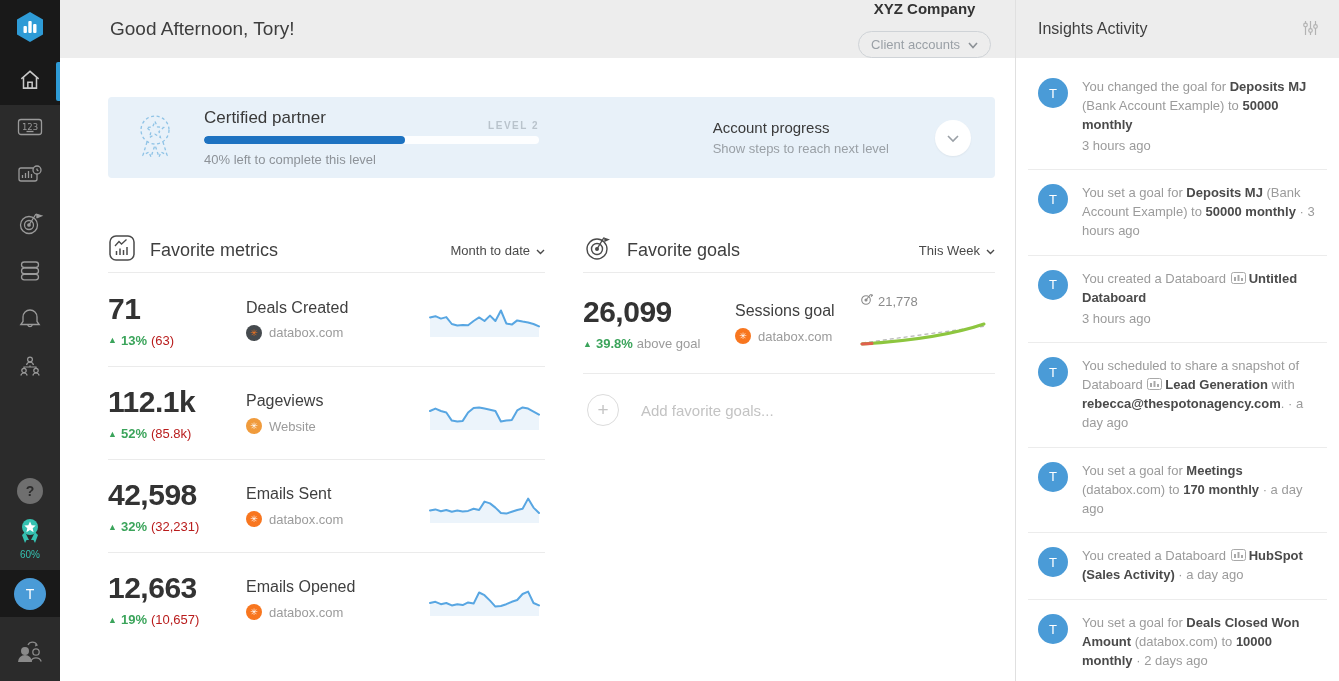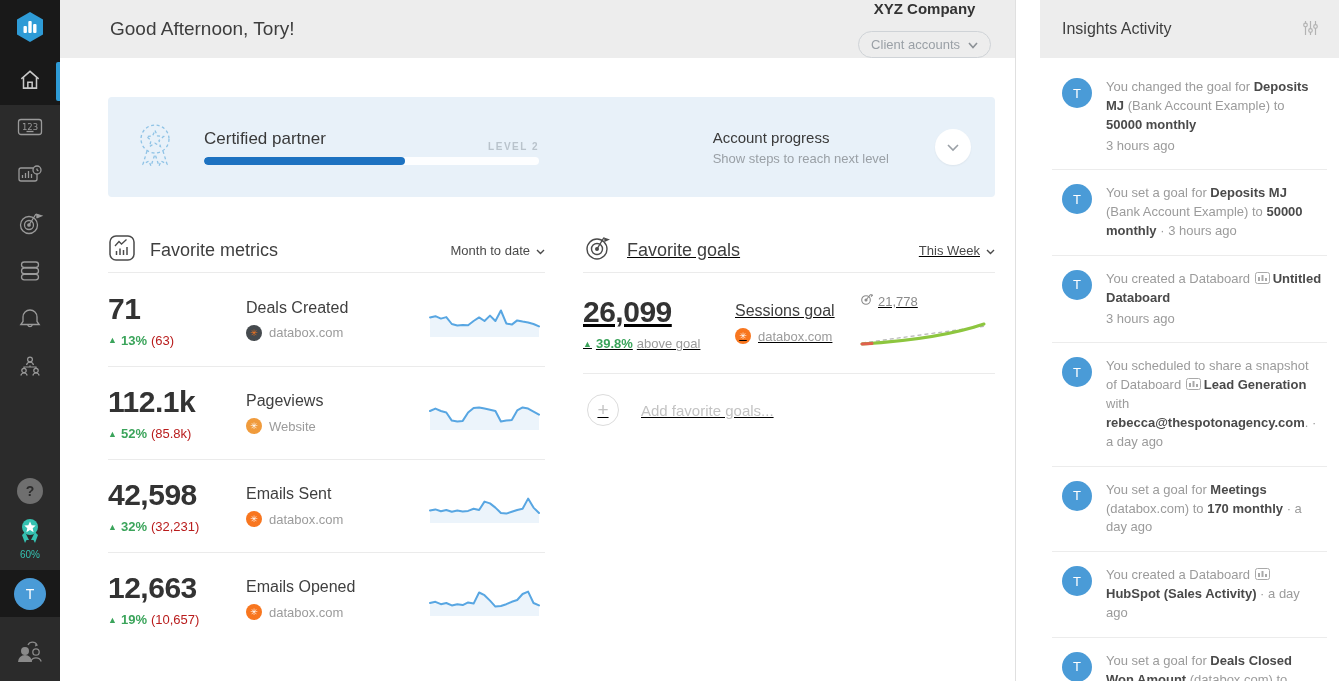--- a/index.html
+++ b/index.html
@@ -22,36 +22,36 @@
 
   
   .main { position:absolute; left:60px; top:0; width:955px; height:681px; background:#fff; }
   .main-header { height:58px; background:#ededed; display:flex; align-items:center; padding:0 24px 0 50px; }
   .greeting { font-size:19px; color:#3d3d3d; }
   .header-right { margin-left:auto; display:flex; align-items:center; gap:14px;flex-direction:column; }
   .company { font-size:15px; font-weight:bold; color:#333; }
   .account-btn { display:flex; align-items:center; gap:8px; border:1px solid #cfd3d7; border-radius:15px; padding:5px 12px; background:transparent; font-size:13px; color:#9aa0a6; cursor:pointer; font-family:inherit; }
 
   
-  .banner { position:absolute; left:48px; top:97px; width:887px; height:100px; background:#e8f1f9; border-radius:4px; display:flex; align-items:center; padding:0 24px 0 26px; }
+  .banner { position:absolute; left:48px; top:97px; width:887px; height:81px; background:#e8f1f9; border-radius:4px; display:flex; align-items:center; padding:0 24px 0 26px; }
   .banner-mid { width:335px; margin-left:28px; position:relative; }
   .banner-title { font-size:17px; color:#3a3a3a; }
   .progress-wrap { position:relative; margin-top:8px; }
   .level-label { position:absolute; right:0; top:-16px; font-size:10px; font-weight:bold; letter-spacing:1.5px; color:#b9c3cc; }
   .p-track { height:8px; background:#fdfeff; border-radius:4px; overflow:hidden; }
   .p-fill { height:100%; background:#1d72c1; border-radius:4px; }
   .banner-sub { margin-top:8px; font-size:13px; color:#8d9298; }
   .banner-right { margin-left:auto; display:flex; align-items:center; gap:46px; }
   .br-title { font-size:15px; color:#3a3a3a; }
   .br-sub { margin-top:5px; font-size:13px; color:#9aa0a6; }
   .chev-circle { width:36px; height:36px; border-radius:50%; background:#fff; display:flex; align-items:center; justify-content:center; cursor:pointer; box-shadow:0 1px 2px rgba(0,0,0,0.05); }
 
   
   .metrics-col { position:absolute; left:48px; top:228px; width:437px; }
-  .goals-col { position:absolute; left:523px; top:228px; width:412px;text-decoration:underline; }
+  .goals-col { position:absolute; left:523px; top:228px; width:412px; }
   .col-header { height:44px; display:flex; align-items:center; gap:14px; }
   .col-title { font-size:18px; color:#3f3f3f; }
   .range-btn { margin-left:auto; display:flex; align-items:center; gap:6px; font-size:13px; color:#4a4a4a; background:none; border:none; cursor:pointer; font-family:inherit; }
   .hr { height:1px; background:#ebebeb; }
 
   .metric-row { height:93px; display:flex; align-items:center; }
   .metric-row + .metric-row { border-top:1px solid #ebebeb; }
   .m-val { width:138px; }
   .big { font-size:30px; font-weight:bold; color:#333; letter-spacing:-0.5px; }
   .delta { margin-top:7px; font-size:13px; display:flex; align-items:center; gap:4px; }
@@ -68,21 +68,21 @@
   .goal-row { height:100px; display:flex; align-items:center; }
   .g-val { width:152px; }
   .g-mid { flex:1; }
   .g-chart { width:135px; }
   .g-target { display:flex; align-items:flex-end; gap:5px; font-size:13px; color:#8b8b8b; margin-bottom:4px; }
   .add-row { display:flex; align-items:center; gap:22px; padding:20px 0 0 4px; cursor:pointer; }
   .plus-circle { width:32px; height:32px; border-radius:50%; border:1px solid #dcdcdc; color:#c4c4c4; font-size:19px; display:flex; align-items:center; justify-content:center; }
   .add-label { font-size:15px; color:#c3c3c3; }
 
   
-  .activity-panel { position:absolute; left:1015px; top:0; width:324px; height:681px; background:#fff; border-left:1px solid #e0e0e0; overflow:hidden;padding-left:24px; }
+  .activity-panel { position:absolute; left:1015px; top:0; width:324px; height:681px; background:#fff; border-left:1px solid #e0e0e0; overflow:hidden; }
   .panel-header { height:58px; background:#ededed; display:flex; align-items:center; justify-content:space-between; padding:0 16px 0 22px; }
   .panel-title { font-size:16px; color:#3f3f3f; }
   .sliders-btn { background:none; border:none; cursor:pointer; padding:4px; }
   .activity-list { padding:6px 12px 0 12px; }
   .activity-item { padding:14px 4px 14px 10px; cursor:pointer; }
   .activity-item + .activity-item { border-top:1px solid #ececec; }
   .act-row { display:flex; gap:14px; }
   .av { width:30px; height:30px; border-radius:50%; background:#4a9bd7; color:#fff; font-size:13px; display:flex; align-items:center; justify-content:center; flex:0 0 30px; }
   .act-text { font-size:13px; line-height:1.45; color:#9b9b9b; }
   .seg-n { color:#9b9b9b; }
@@ -218,20 +218,21 @@
             <path d="M29 31 L33 44 L27 41 L25 46 L21 34"></path>
           </svg></span>
       <div class="banner-mid">
         <div class="banner-title">Certified partner</div>
         <div class="progress-wrap">
           <span class="level-label">LEVEL 2</span>
           <div class="p-track">
               <div class="p-fill" id="p-fill" style="width: 60%;"></div>
             </div>
         </div>
+        <div class="banner-sub">40% left to complete this level</div>
       </div>
       <div class="banner-right">
         <div>
           <div class="br-title">Account progress</div>
           <div class="br-sub">Show steps to reach next level</div>
         </div>
         <div class="chev-circle">
           <span><svg width="12" height="8" viewBox="0 0 12 8" fill="none" stroke="#9aa0a6" stroke-width="1.6">
                 <polyline points="1,1 6,6 11,1"></polyline>
               </svg></span>

